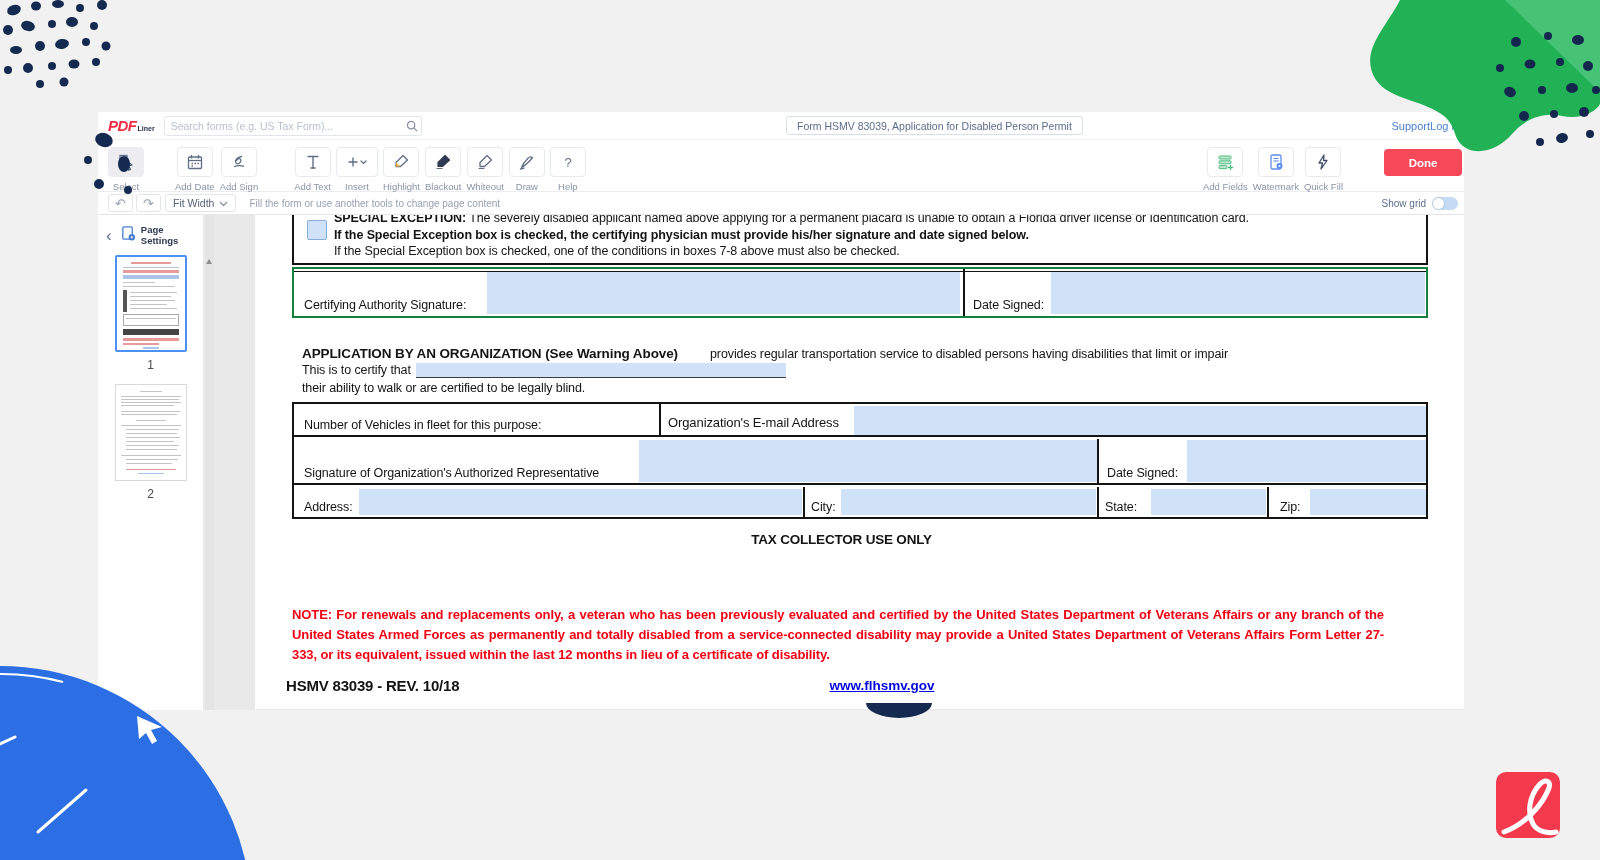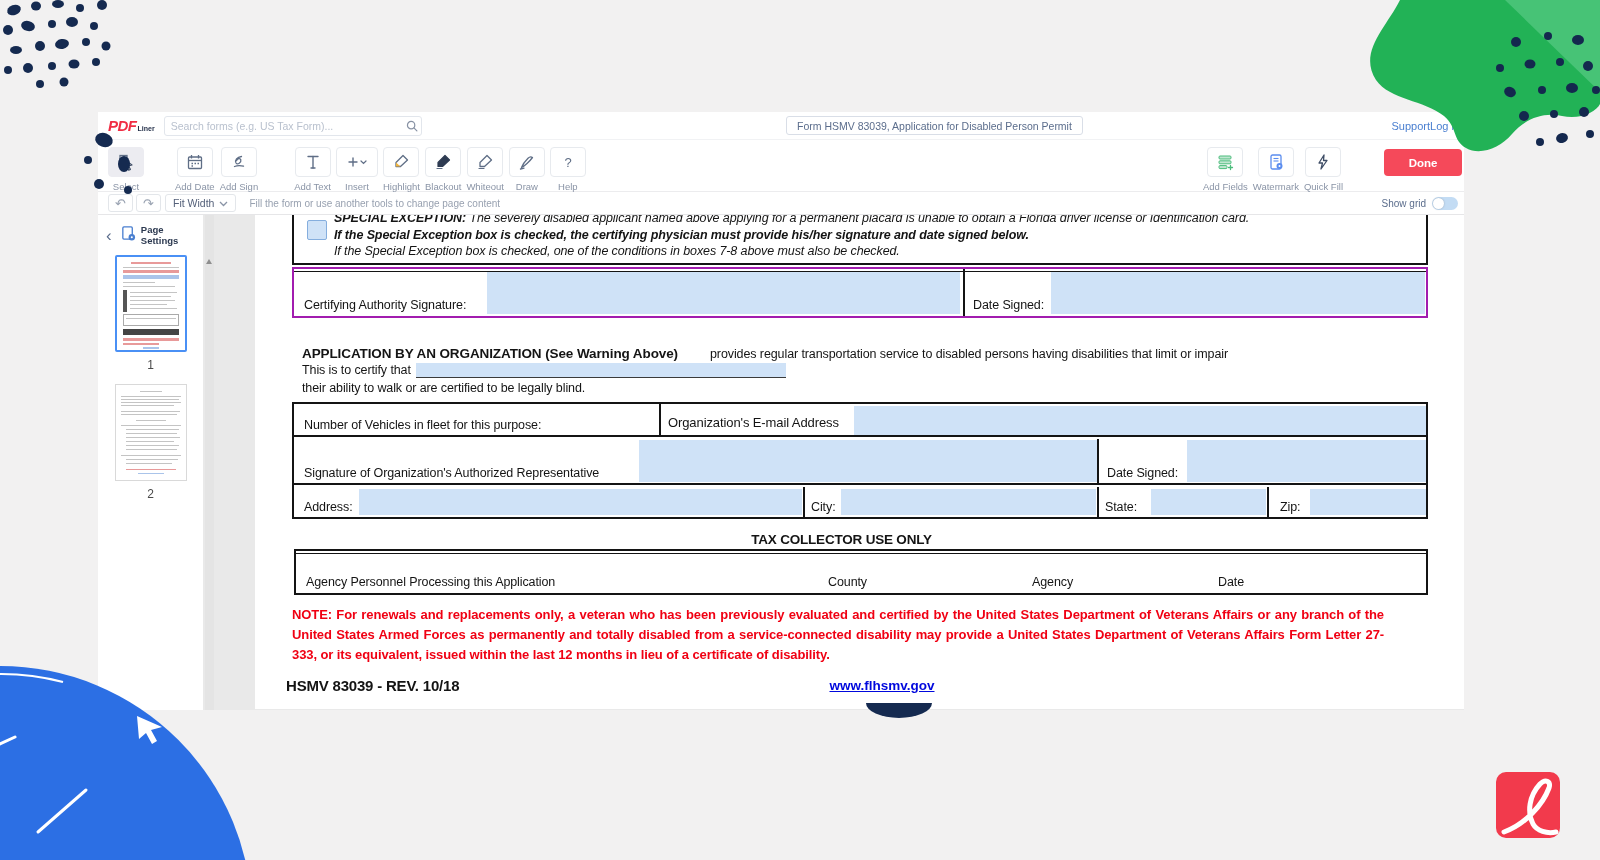--- a/index.html
+++ b/index.html
@@ -70,24 +70,24 @@
   .page { position:absolute; left:52px; top:0; width:1209px; height:494px; background:#fff; overflow:hidden; }
 
   
   .doc { position:absolute; inset:0; color:#141414; }
   .doc .abs { position:absolute; }
   .ftext { font-size:12.5px; letter-spacing:-0.1px; }
   .fbold { font-weight:bold; }
   .bluefield { background:#cfe2f7; position:absolute; }
   .exc-box { position:absolute; left:37px; top:-10px; width:1136px; height:60px; border:2px solid #141414; }
   .exc-check { position:absolute; left:13px; top:13px; width:20px; height:20px; background:#cfe2f7; border:1px solid #85aede; border-radius:2px; cursor:pointer; }
-  .exc-text { position:absolute; left:40px; top:3px; width:1085px;font-style:italic; }
+  .exc-text { position:absolute; left:40px; top:3px; width:1085px; }
   .exc-text div { line-height:16.5px; }
 
-  .sig-table { position:absolute; left:37px; top:52px; width:1136px; height:51px; border:2px solid #a21caf; }
+  .sig-table { position:absolute; left:37px; top:52px; width:1136px; height:51px; border:2px solid #15803d; }
   .sig-table::after, .tax-box::after { content:""; position:absolute; left:0; right:0; top:2px; height:1px; background:#141414; }
   .sig-div { position:absolute; left:669px; top:0; bottom:0; width:2px; background:#141414; }
   .sig-label { position:absolute; bottom:4px; }
 
   .org-head { position:absolute; left:47px; top:131px; white-space:nowrap; }
   .org-head .rest { font-weight:normal; margin-left:32px; }
   .certify-line { position:absolute; left:47px; top:148px; white-space:nowrap; }
   .certify-field { display:inline-block; width:370px; height:15px; background:#cfe2f7; border-bottom:1px solid #3a3a3a; vertical-align:middle; margin-left:5px; cursor:text; }
   .certify-suffix { position:absolute; left:47px; top:166px; }
 
@@ -448,26 +448,20 @@
                 <span class="abs ftext" style="left:517px; bottom:3px;">City:</span>
                 <div class="bluefield" style="left:547px; top:2px; width:255px; height:26px;"></div>
                 <span class="abs ftext" style="left:811px; bottom:3px;margin-top:43px;">State:</span>
                 <div class="bluefield" style="left:857px; top:2px; width:115px; height:26px;"></div>
                 <span class="abs ftext" style="left:986px; bottom:3px;">Zip:</span>
                 <div class="bluefield" style="left:1016px; top:2px; width:116px; height:26px;"></div>
               </div>
             </div>
 
             <div class="tax-head">TAX COLLECTOR USE ONLY</div>
-            <div class="tax-box">
-              <span class="abs ftext" style="left:10px; bottom:4px;">Agency Personnel Processing this Application</span>
-              <span class="abs ftext" style="left:532px; bottom:4px;">County</span>
-              <span class="abs ftext" style="left:736px; bottom:4px;">Agency</span>
-              <span class="abs ftext" style="left:922px; bottom:4px;">Date</span>
-            </div>
 
             <div class="note">NOTE: For renewals and replacements only, a veteran who has been previously evaluated and certified by the United States Department of Veterans Affairs or any branch of the United States Armed Forces as permanently and totally disabled from a service-connected disability may provide a United States Department of Veterans Affairs Form Letter 27-333, or its equivalent, issued within the last 12 months in lieu of a certificate of disability.</div>
 
             <div class="footer-num">HSMV 83039 - REV. 10/18</div>
             <div class="footer-link">www.flhsmv.gov</div>
 
           </div>
         </div>
       </div>
     </div>

